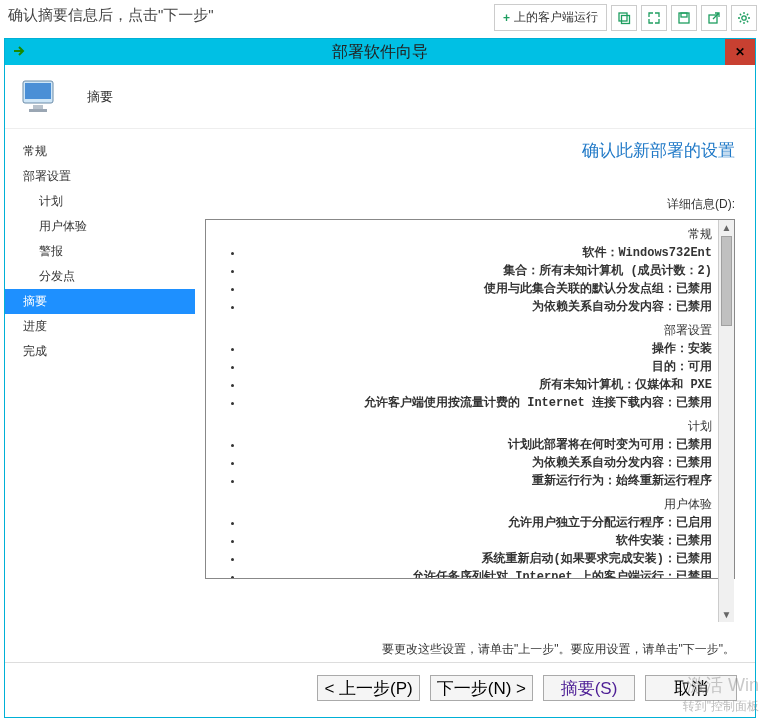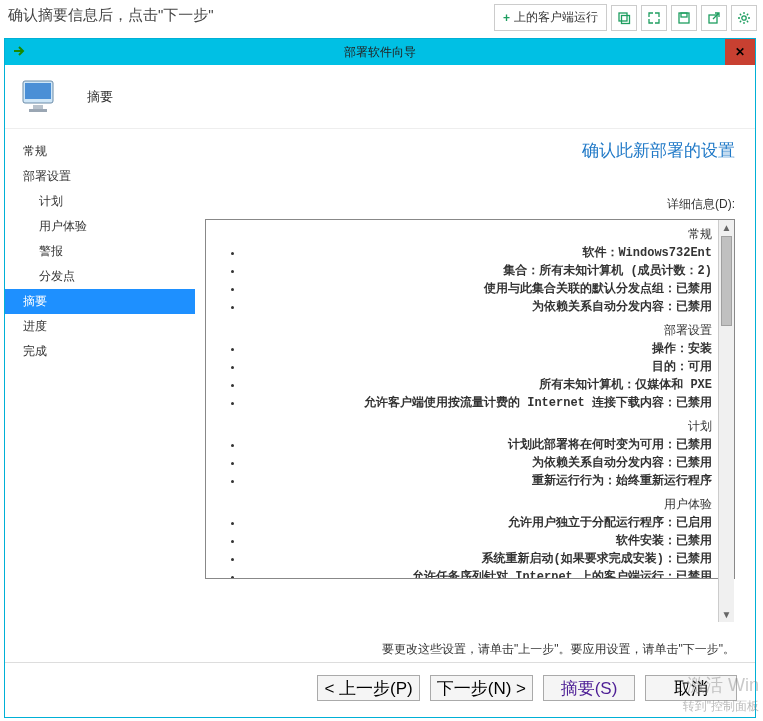--- a/index.html
+++ b/index.html
@@ -70,21 +70,21 @@
     color: #000;
   }
   .title-bar .arrow-icon {
     margin-left: 8px;
     color: #0a7a00;
   }
   .title-bar .title-text {
     position: absolute;
     left: 50%;
     transform: translateX(-50%);
-    font-size: 12px;
+    font-size: 16px;
     color: #222;
     text-align: right;
   }
   .title-bar .close-btn {
     position: absolute;
     right: 0;
     top: 0;
     width: 30px;
     height: 26px;
     background: #c84031;

